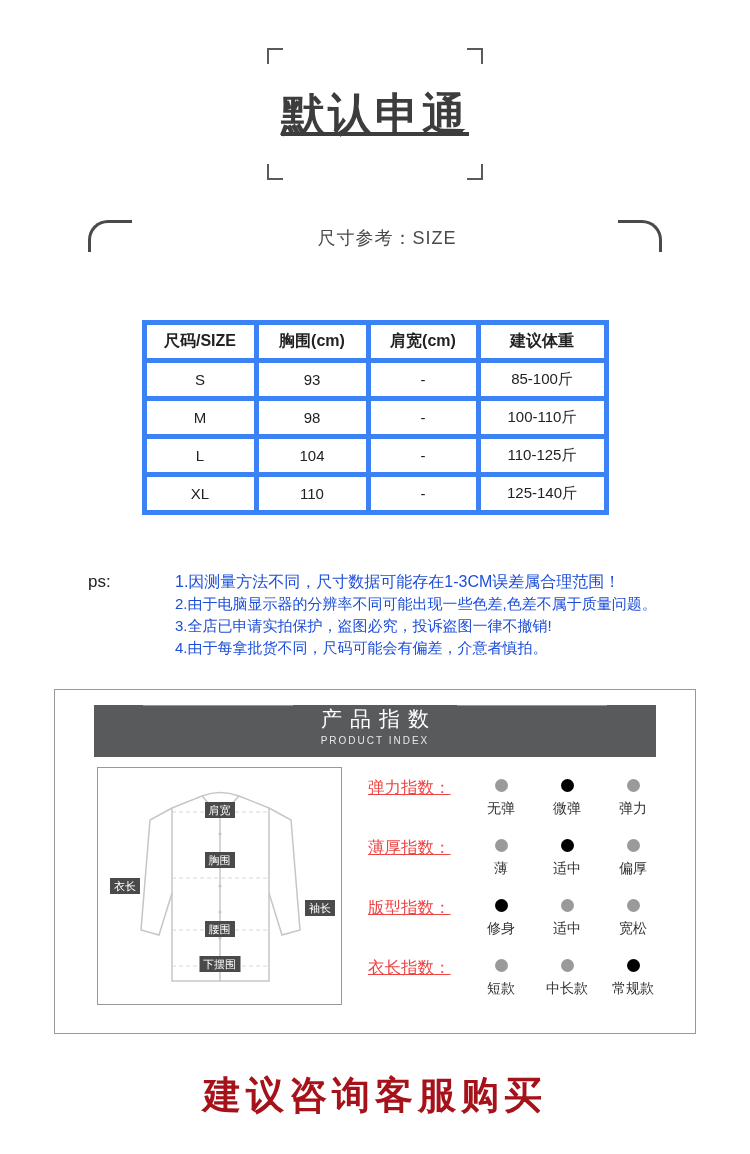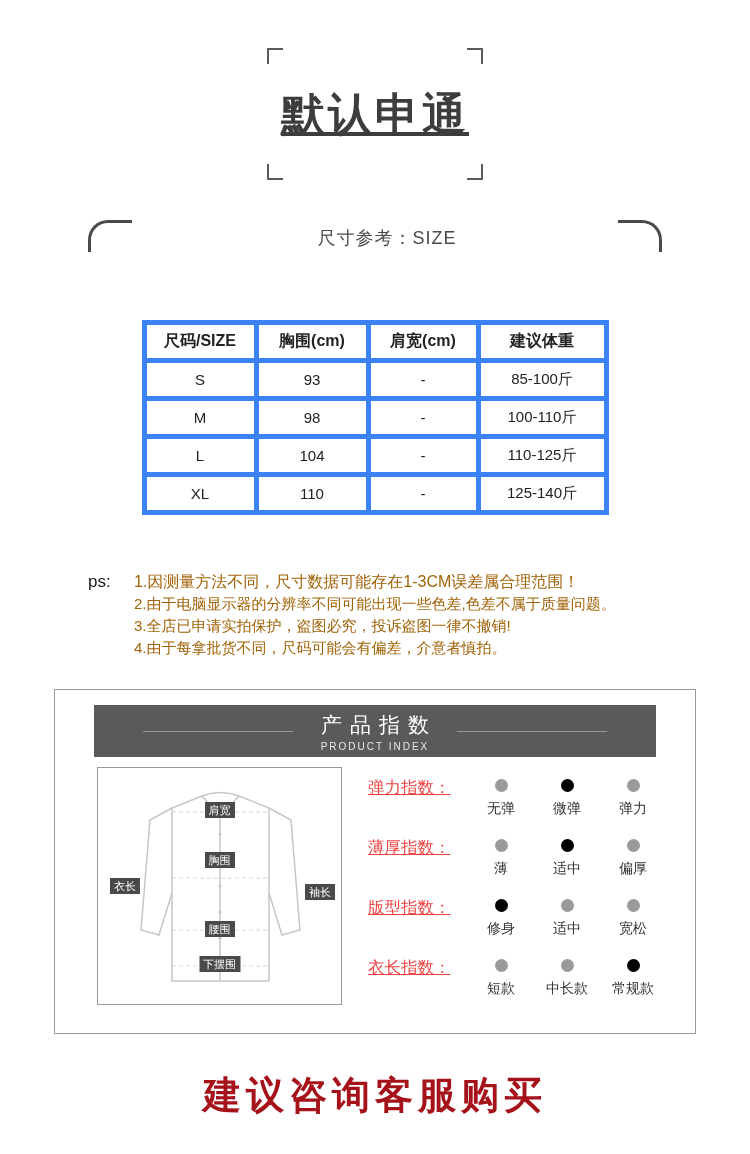--- a/index.html
+++ b/index.html
@@ -27,28 +27,28 @@
   
   table.size-table { border-collapse:collapse; margin:62px auto 0; }
   .size-table th, .size-table td { border:5px solid #3b82f6; text-align:center; height:38px; color:#222; }
   .size-table th { font-size:16px; font-weight:bold; }
   .size-table td { font-size:15px; }
   .col-size { width:112px; } .col-bust { width:112px; } .col-shoulder { width:110px; } .col-weight { width:128px; }
 
   
   .ps-block { display:flex; margin:56px 0 0 88px; }
   .ps-label { font-size:17px; color:#222; width:46px; padding-top:1px; }
-  .ps-notes  { font-size:15px; color:#a16207; }
+  .ps-notes  { font-size:15px; color:#1d4ed8;margin-left:41px; }
   .ps-notes .note { line-height:22px; }
   .ps-notes .note:first-child { font-size:16px; }
 
   
   .pi-box { width:642px; margin:30px auto 0; border:1px solid #999; padding-bottom:16px; }
   .pi-header { width:562px; height:52px; margin:15px auto 0; background:#595a5c; display:flex;
-               align-items:center; justify-content:center; gap:20px; }
+               align-items:flex-start; justify-content:center; gap:20px; }
   .pi-hline { width:150px; height:1px; background:#96969a; }
   .pi-titles { display:flex; flex-direction:column; align-items:center; color:#fff; }
   .pi-title { font-size:21px; letter-spacing:8px; padding-left:8px; }
   .pi-subtitle { font-size:10px; letter-spacing:2px; color:#e8e8e8; margin-top:2px; }
 
   .pi-body { display:flex; padding:10px 14px 0 42px; gap:26px; }
 
   
   .garment { position:relative; width:245px; height:238px; border:1px solid #999; flex-shrink:0; }
   .chip { position:absolute; background:#4a4a4a; color:#fff; font-size:11px; line-height:16px;
@@ -165,21 +165,21 @@
               <circle cx="122" cy="92" r="1.6"></circle>
             <circle cx="122" cy="118" r="1.6"></circle>
               <circle cx="122" cy="144" r="1.6"></circle>
             <circle cx="122" cy="170" r="1.6"></circle>
               <circle cx="122" cy="196" r="1.6"></circle>
           </g>
         </svg>
         <div class="chip center" style="top:34px">肩宽</div>
         <div class="chip" style="left:12px; top:110px">衣长</div>
         <div class="chip center" style="top:84px">胸围</div>
-        <div class="chip" style="right:6px; top:116px">袖长</div>
+        <div class="chip" style="right:6px; top:132px">袖长</div>
         <div class="chip center" style="top:153px">腰围</div>
         <div class="chip center" style="top:188px">下摆围</div>
       </div>
 
       <div class="pi-rows">
 
         <div class="idx-row">
           <div class="idx-label">弹力指数：</div>
           <div class="idx-opts">
             <div class="idx-opt">

